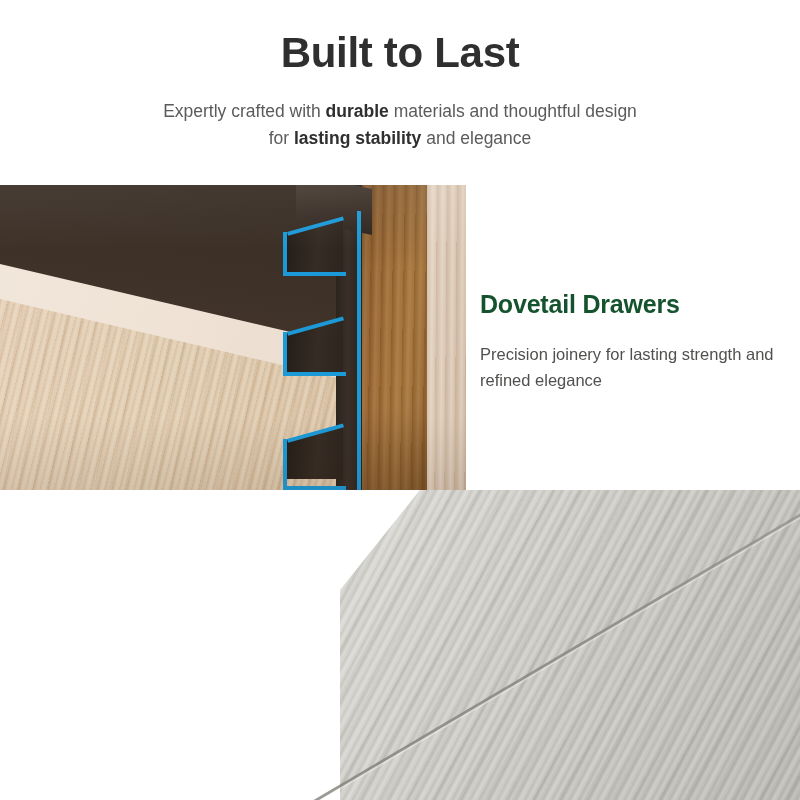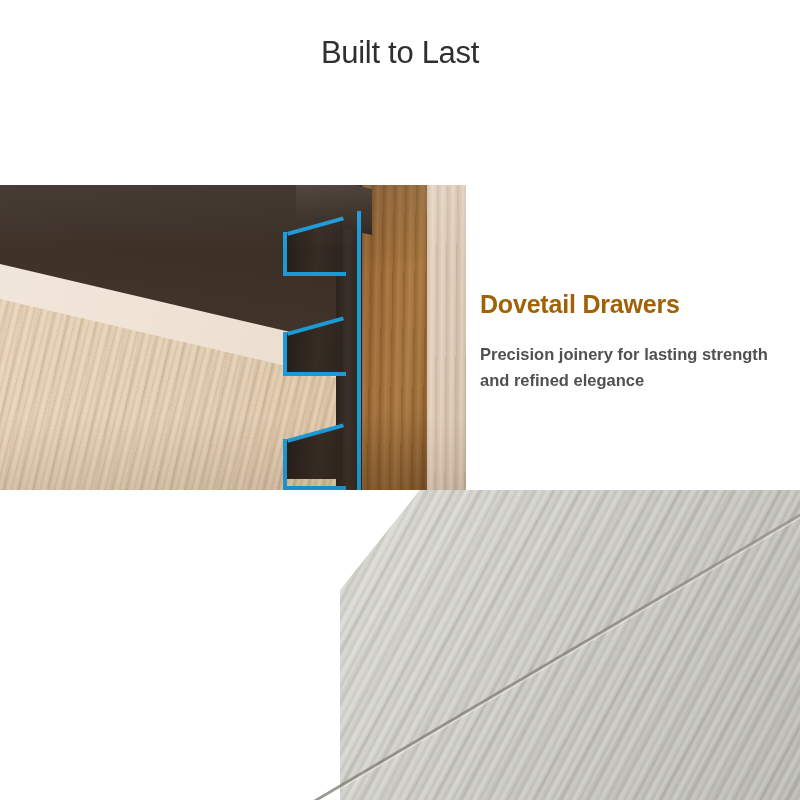--- a/index.html
+++ b/index.html
@@ -32,22 +32,22 @@
     width: 800px;
     height: 185px;
     background: #ffffff;
     text-align: center;
   }
   .headline {
     position: absolute;
     left: 0;
     top: 27px;
     width: 800px;
-    font-size: 31px;
-    font-weight: 400;
+    font-size: 42px;
+    font-weight: 700;
     letter-spacing: -0.3px;
     color: #2f2f2f;
     line-height: 52px;
   }
   .subline {
     position: absolute;
     left: 50px;
     top: 98px;
     width: 700px;
     font-size: 17.5px;
@@ -209,29 +209,29 @@
   
   .block-right {
     position: absolute;
     left: 480px;
     top: 288px;
     width: 305px;
   }
   .feat-title {
     font-size: 25px;
     font-weight: 700;
-    color: #a16207;
+    color: #14532d;
     line-height: 32px;
     letter-spacing: -0.2px;
     margin: 0;
   }
   .feat-desc {
     margin: 0;
     font-size: 16.5px;
-    font-weight: 700;
+    font-weight: 400;
     color: #50504f;
     line-height: 26px;
   }
   .block-right .feat-desc { margin-top: 21px; }
 
   
   .photo-frame {
     position: absolute;
     left: 0;
     top: 490px;
@@ -298,20 +298,25 @@
   }
   .block-bottom .feat-desc { margin-top: 21px; }
 </style>
 </head>
 <body>
 
 <div id="stage">
 
   <div class="header">
     <div class="headline">Built to Last</div>
+    <div class="subline">
+      <span><span>Expertly crafted with </span><b>durable</b><span> materials and thoughtful design</span></span>
+      <br>
+      <span><span>for </span><b>lasting stability</b><span> and elegance</span></span>
+    </div>
   </div>
 
   <div class="photo-dovetail">
     <div class="dt-front"></div>
     <div class="dt-bevel"></div>
     <div class="dt-dark-band"></div>
 
     <div class="dt-side-panel"></div>
     <div class="dt-outer-strip"></div>
 

